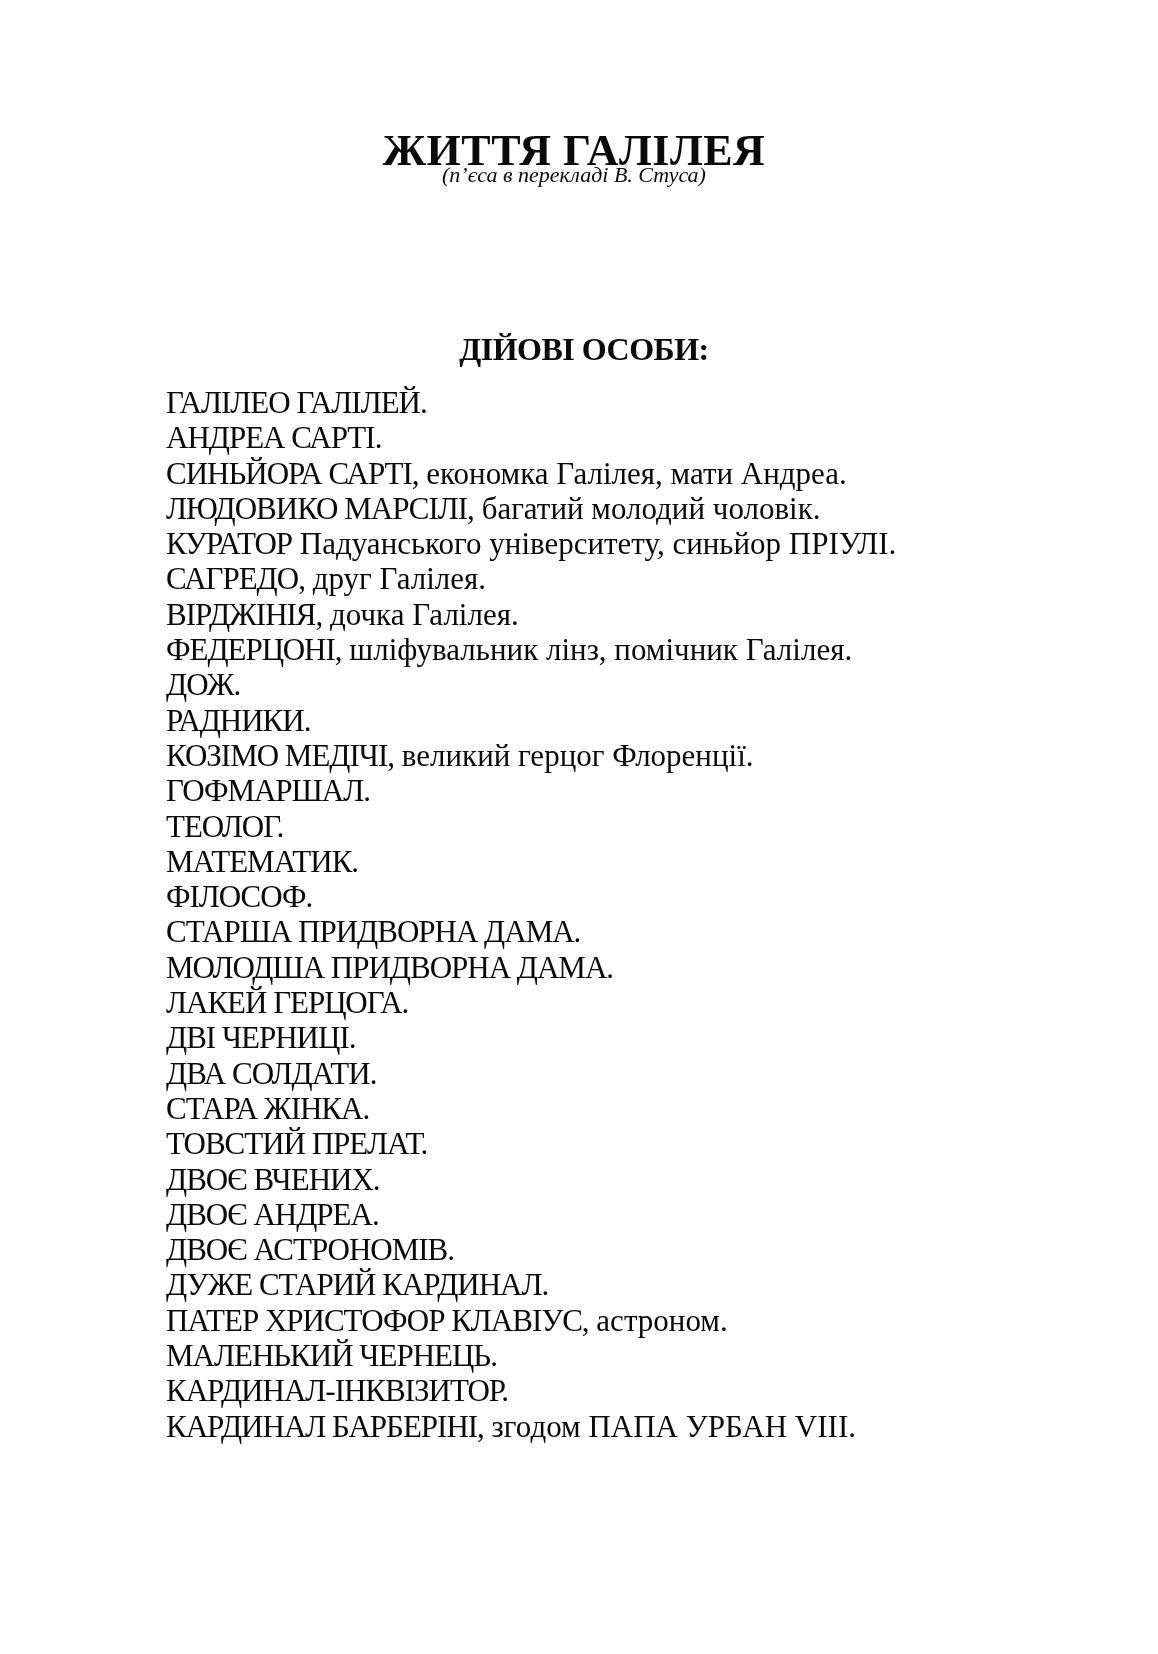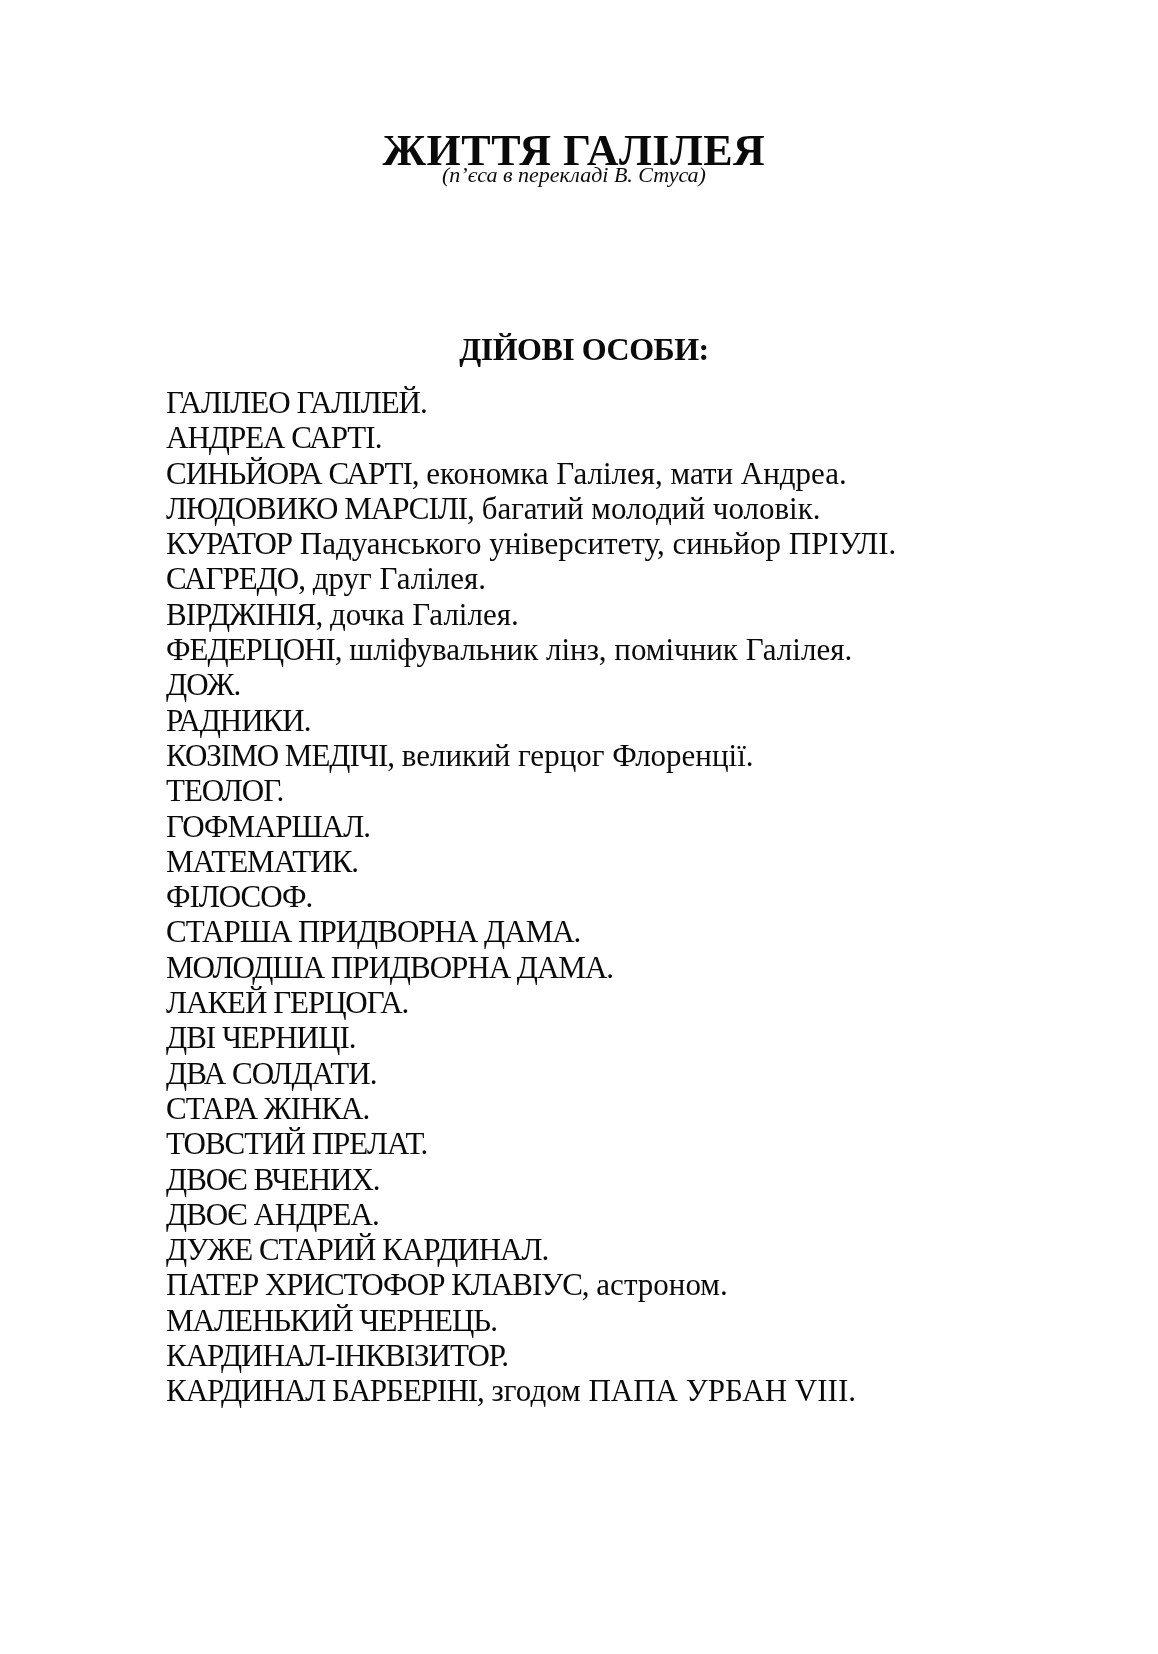--- a/index.html
+++ b/index.html
@@ -96,23 +96,23 @@
       <li class="char-item"><span class="char-name">ВІРДЖІНІЯ,</span><span class="char-rest"> дочка Галілея.</span></li>
 
       <li class="char-item"><span class="char-name">ФЕДЕРЦОНІ,</span><span class="char-rest"> шліфувальник лінз, помічник Галілея.</span></li>
 
       <li class="char-item"><span class="char-name">ДОЖ.</span><span class="char-rest"></span></li>
 
       <li class="char-item"><span class="char-name">РАДНИКИ.</span><span class="char-rest"></span></li>
 
       <li class="char-item"><span class="char-name">КОЗІМО МЕДІЧІ,</span><span class="char-rest"> великий герцог Флоренції.</span></li>
 
+      <li class="char-item"><span class="char-name">ГОФМАРШАЛ.</span><span class="char-rest"></span></li>
+
       <li class="char-item"><span class="char-name">ТЕОЛОГ.</span><span class="char-rest"></span></li>
-
-      <li class="char-item"><span class="char-name">ГОФМАРШАЛ.</span><span class="char-rest"></span></li>
 
       <li class="char-item"><span class="char-name">МАТЕМАТИК.</span><span class="char-rest"></span></li>
 
       <li class="char-item"><span class="char-name">ФІЛОСОФ.</span><span class="char-rest"></span></li>
 
       <li class="char-item"><span class="char-name">СТАРША ПРИДВОРНА ДАМА.</span><span class="char-rest"></span></li>
 
       <li class="char-item"><span class="char-name">МОЛОДША ПРИДВОРНА ДАМА.</span><span class="char-rest"></span></li>
 
       <li class="char-item"><span class="char-name">ЛАКЕЙ ГЕРЦОГА.</span><span class="char-rest"></span></li>
@@ -122,20 +122,21 @@
       <li class="char-item"><span class="char-name">ДВА СОЛДАТИ.</span><span class="char-rest"></span></li>
 
       <li class="char-item"><span class="char-name">СТАРА ЖІНКА.</span><span class="char-rest"></span></li>
 
       <li class="char-item"><span class="char-name">ТОВСТИЙ ПРЕЛАТ.</span><span class="char-rest"></span></li>
 
       <li class="char-item"><span class="char-name">ДВОЄ ВЧЕНИХ.</span><span class="char-rest"></span></li>
 
       <li class="char-item"><span class="char-name">ДВОЄ АНДРЕА.</span><span class="char-rest"></span></li>
 
+      <li class="char-item"><span class="char-name">ДВОЄ АСТРОНОМІВ.</span><span class="char-rest"></span></li>
 
 
       <li class="char-item"><span class="char-name">ДУЖЕ СТАРИЙ КАРДИНАЛ.</span><span class="char-rest"></span></li>
 
       <li class="char-item"><span class="char-name">ПАТЕР ХРИСТОФОР КЛАВІУС,</span><span class="char-rest"> астроном.</span></li>
 
       <li class="char-item"><span class="char-name">МАЛЕНЬКИЙ ЧЕРНЕЦЬ.</span><span class="char-rest"></span></li>
 
       <li class="char-item"><span class="char-name">КАРДИНАЛ-ІНКВІЗИТОР.</span><span class="char-rest"></span></li>
 

